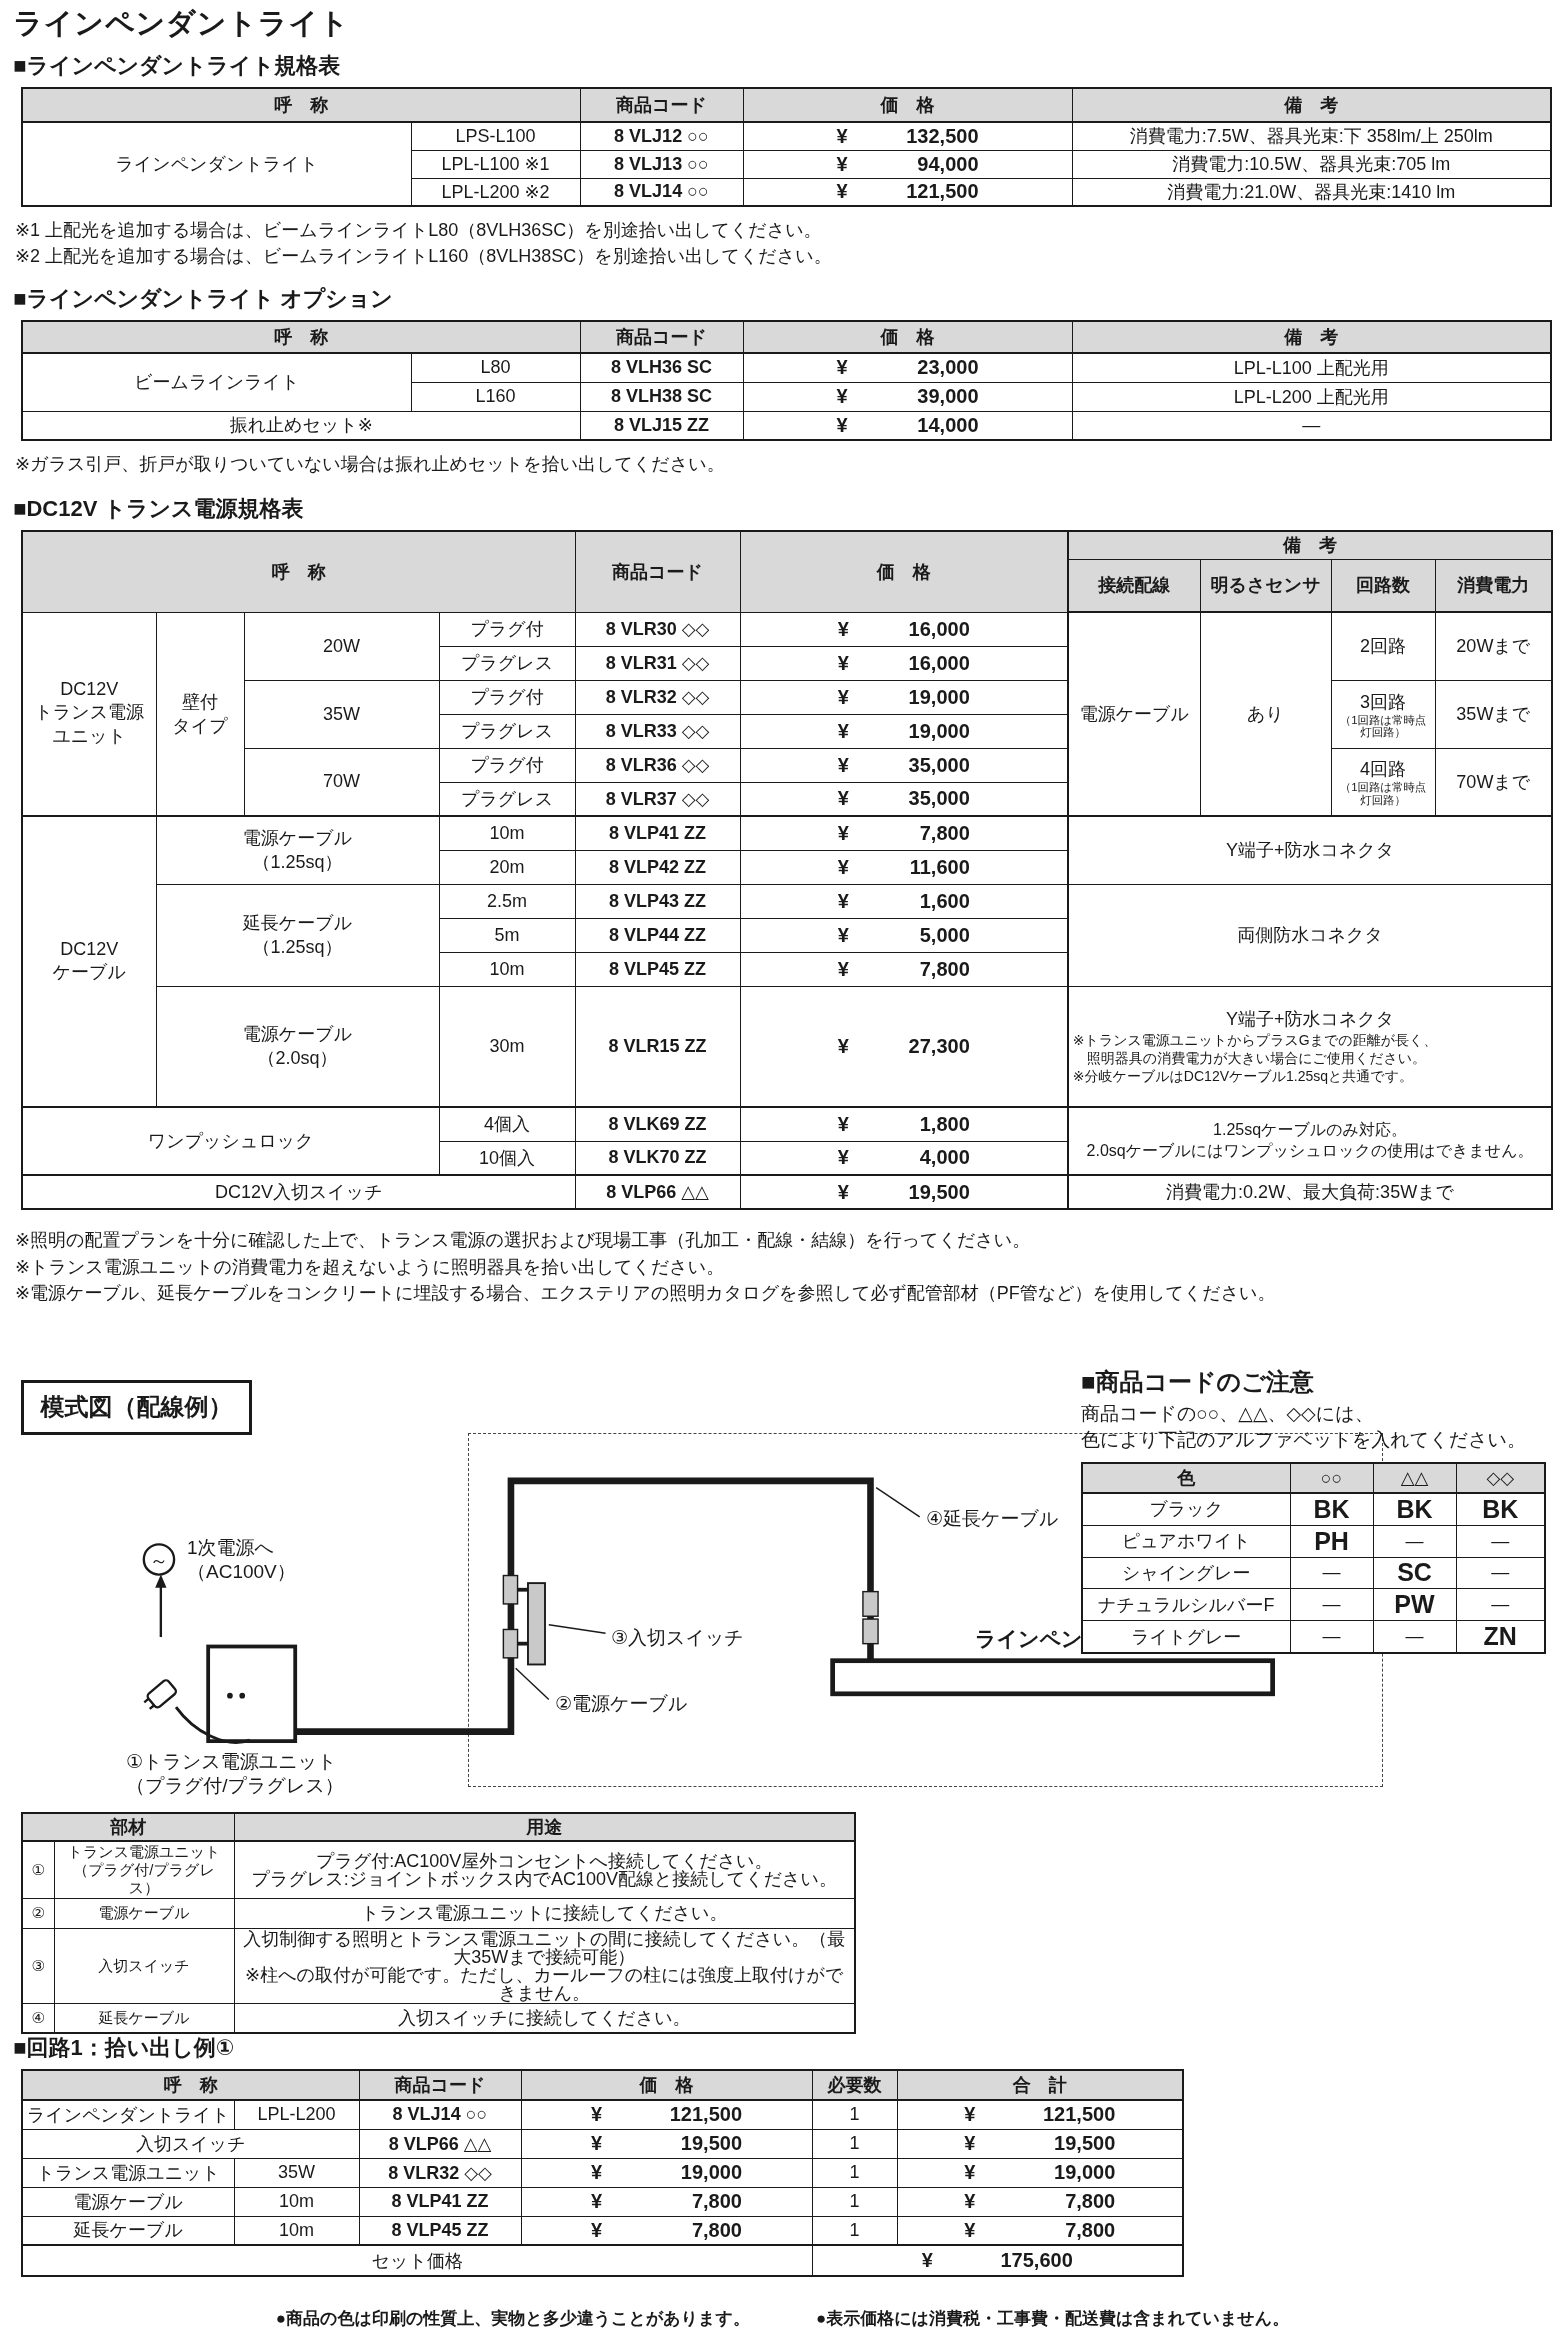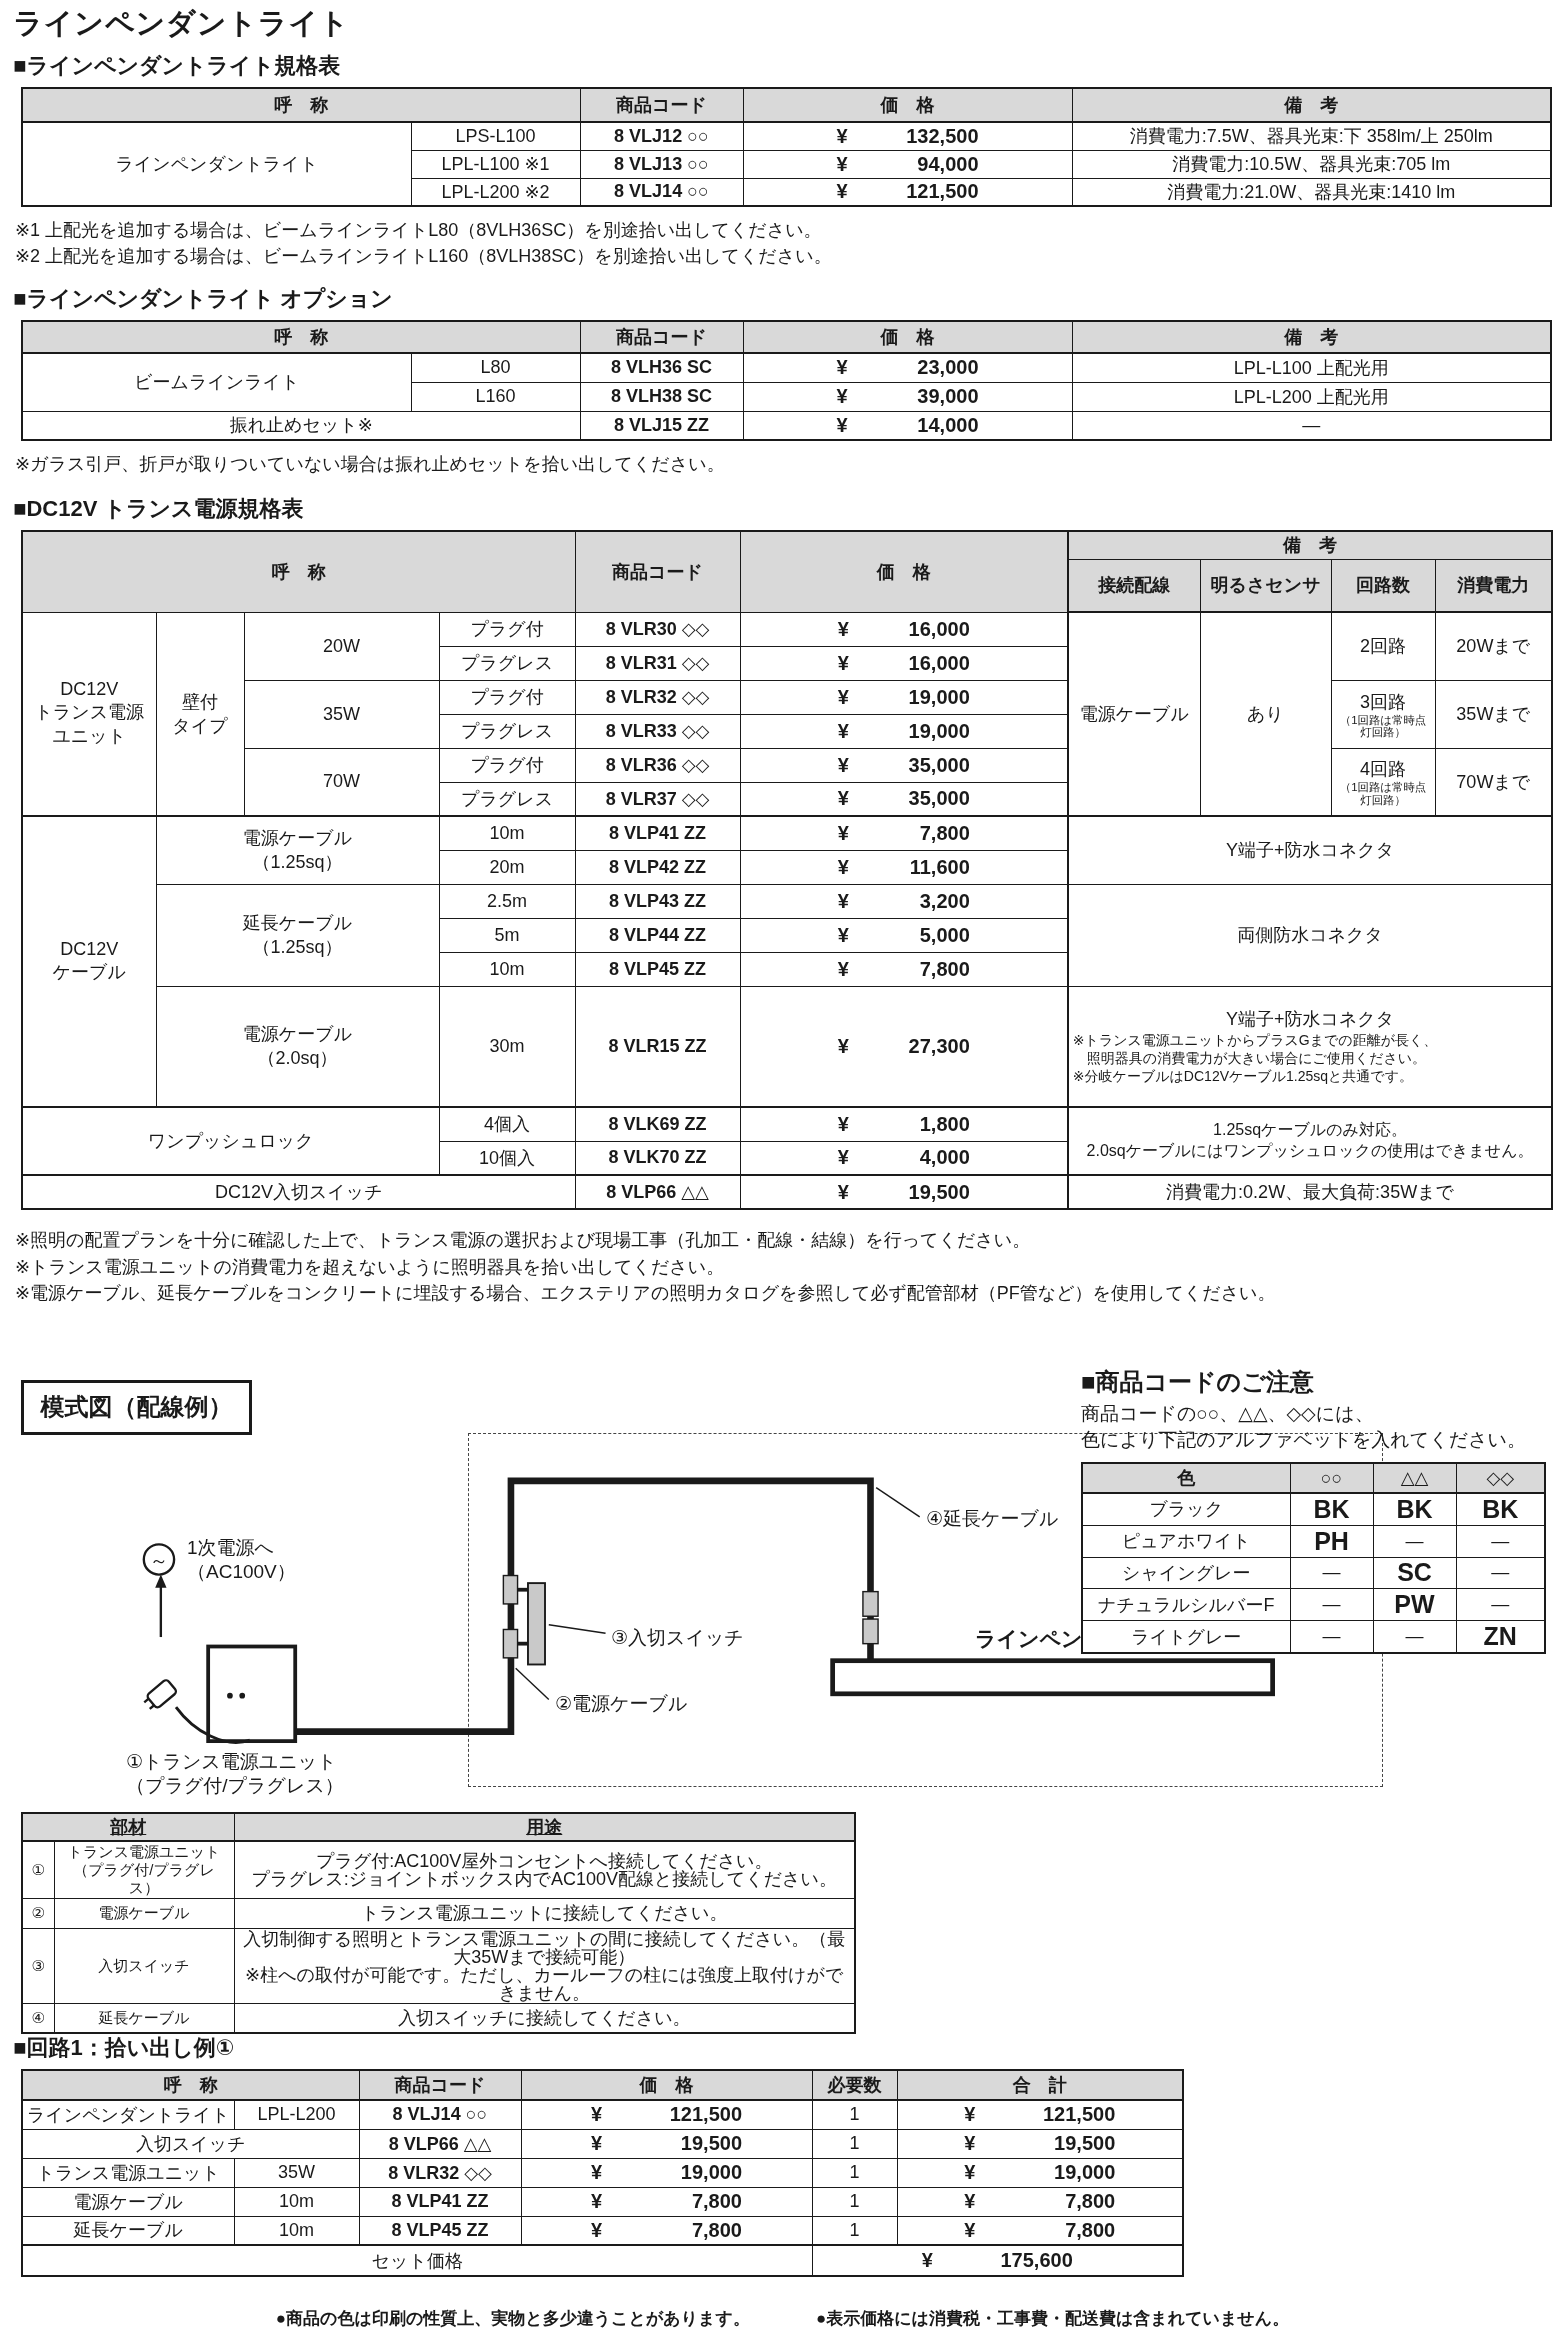--- a/index.html
+++ b/index.html
@@ -296,21 +296,21 @@
         </td>
     </tr>
     <tr style="height:34px;">
       <td colspan="2" rowspan="3" class="pre">延長ケーブル
 （1.25sq）</td>
       <td>2.5m</td>
       <td class="b2l code">8 VLP43 ZZ</td>
       <td class="b2l">
           <div class="pr w140">
             <span>¥</span>
-            <span>3,200</span>
+            <span>1,600</span>
           </div>
         </td>
       <td colspan="4" rowspan="3" class="b3l">両側防水コネクタ</td>
     </tr>
     <tr style="height:34px;">
       <td>5m</td>
       <td class="b2l code">8 VLP44 ZZ</td>
       <td class="b2l">
           <div class="pr w140">
             <span>¥</span>
@@ -478,21 +478,21 @@
   </tbody>
 </table>
 
 <table class="tb" style="left:21px;top:1812px;width:833px;">
   <colgroup>
       <col style="width:32px">
       <col style="width:180px">
       <col style="width:621px">
     </colgroup>
   <thead>
-    <tr style="height:28px;text-decoration:underline;">
+    <tr style="height:28px;">
       <th colspan="2">部材</th>
       <th>用途</th>
     </tr>
   </thead>
   <tbody>
     <tr style="height:53px;">
       <td style="font-size:15px;">①</td>
       <td class="pre smleft" style="font-size:15px;">トランス電源ユニット
 （プラグ付/プラグレス）</td>
       <td class="pre smleft">プラグ付:AC100V屋外コンセントへ接続してください。

